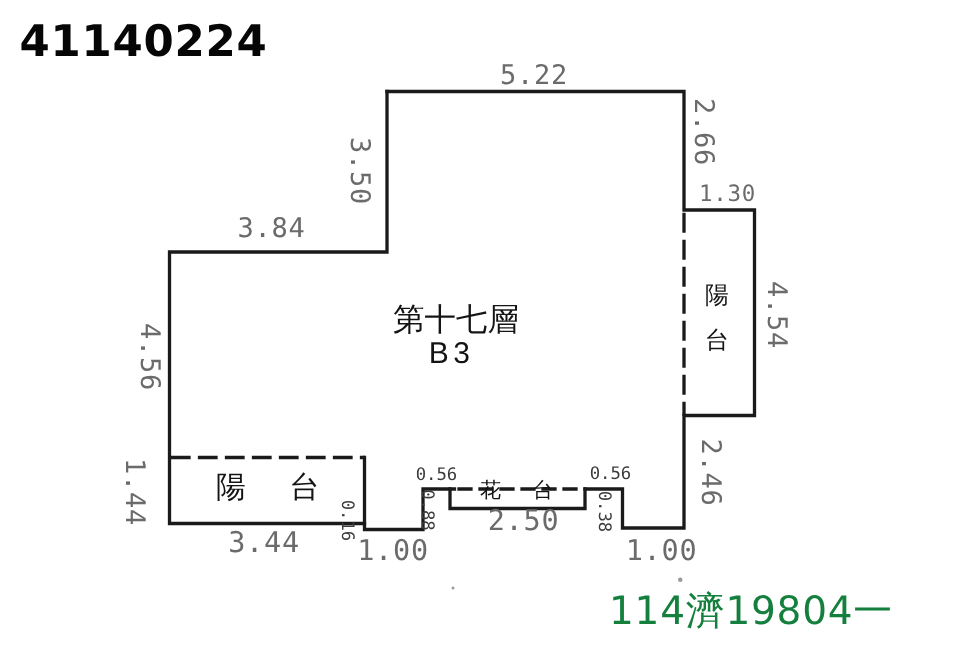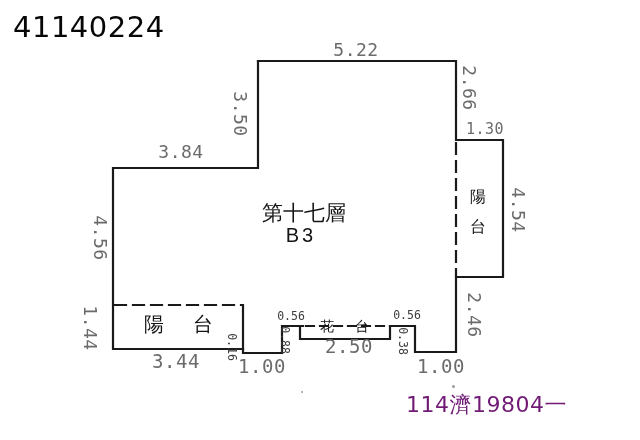--- a/index.html
+++ b/index.html
@@ -3,26 +3,26 @@
 <meta charset="utf-8">
 <style>
   html,body{margin:0;padding:0;}
   body{
     width:640px;height:440px;overflow:hidden;background:#ffffff;
     font-family:"Liberation Sans", sans-serif;position:relative;
   }
   .stage{position:absolute;inset:0;width:640px;height:440px;}
   .doc-number{
     position:absolute;left:13px;top:10px;
-    font-size:29px;font-weight:400;color:#060606;letter-spacing:0.5px;
+    font-size:29px;font-weight:700;color:#060606;letter-spacing:0.5px;
     font-family:"DejaVu Sans","Liberation Sans",sans-serif;
   }
   .case-number{
     position:absolute;left:406px;top:390px;
-    font-size:22px;font-weight:500;color:#701a75;letter-spacing:0.5px;
+    font-size:26px;font-weight:500;color:#15803d;letter-spacing:0.5px;
     font-family:"DejaVu Sans","Liberation Sans",sans-serif;
     white-space:nowrap;
   }
   svg.plan{position:absolute;left:0;top:0;}
   svg.plan path{fill:none;stroke:#1a1a1a;stroke-width:2.2;stroke-linecap:square;}
   svg.plan path.dash-long{stroke-dasharray:11 7;}
   svg.plan path.dash-short{stroke-dasharray:8 6;}
   text.dim{
     font-family:"DejaVu Sans Mono", monospace;
     fill:#6b6b6b;font-size:18px;letter-spacing:0.5px;text-anchor:middle;

